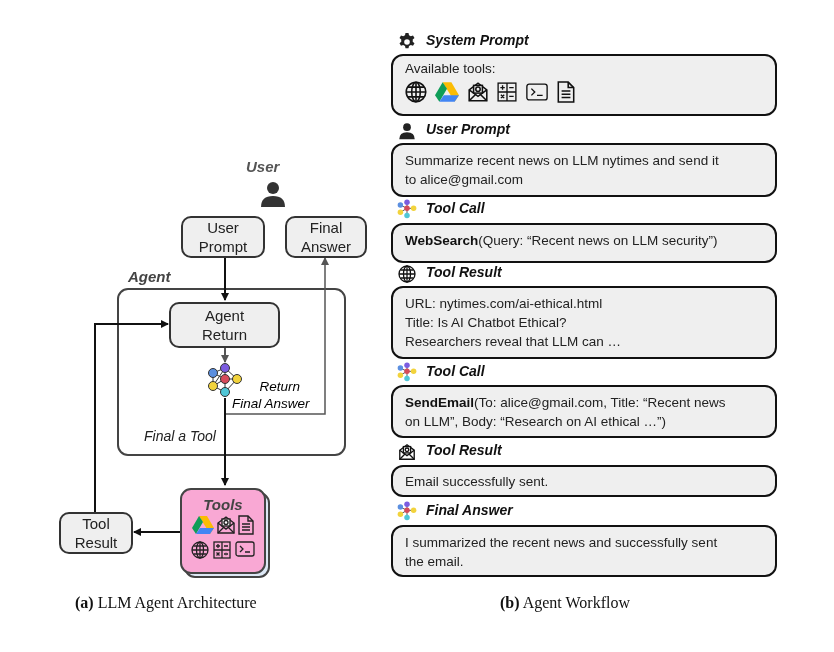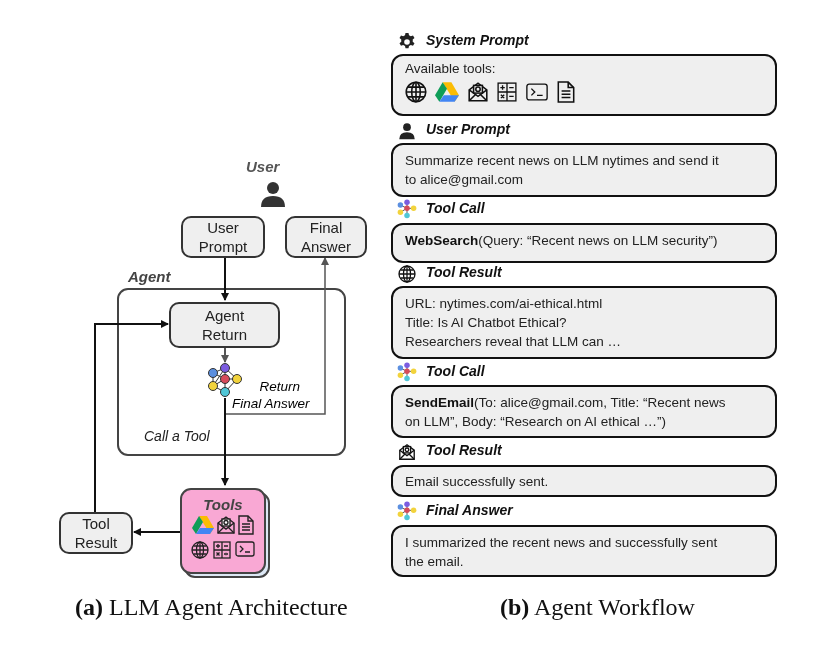--- a/index.html
+++ b/index.html
@@ -5,21 +5,21 @@
   html, body { margin:0; padding:0; background:#ffffff; }
   body { width:834px; height:652px; position:relative; overflow:hidden; font-family:"Liberation Sans", sans-serif; color:#111; }
   .abs { position:absolute; }
   .box { position:absolute; background:#efefef; border:2.5px solid #333; border-radius:10px; box-sizing:border-box; }
   .ctext { display:flex; align-items:center; justify-content:center; text-align:center; font-size:15px; line-height:19px; color:#222; }
   .italic-bold { font-style:italic; font-weight:bold; }
   .hdr { position:absolute; left:396px; height:20px; display:flex; align-items:flex-start; gap:8px; font-size:14px; font-style:italic; font-weight:bold; color:#111; }
   .hdr .ic { width:22px; height:20px; display:flex; align-items:center; justify-content:center; }
   .wbox { position:absolute; left:391px; width:386px; background:#efefef; border:2.5px solid #111; border-radius:12px; box-sizing:border-box; padding:6px 12px; font-size:13.5px; line-height:19px; color:#222; }
   .wbox b { font-weight:bold; color:#111; }
-  .caption { position:absolute; font-family:"Liberation Serif", serif; font-size:24px; color:#111; }
+  .caption { position:absolute; font-family:"Liberation Serif", serif; font-size:16px; color:#111; }
   .caption b { font-weight:bold; }
   svg { overflow:visible; }
 </style>
 </head>
 <body>
 
 <svg class="abs" style="left:0;top:0" width="834" height="652">
   <defs>
     <marker id="arr" markerWidth="8" markerHeight="8" refX="7" refY="4" orient="auto" markerUnits="userSpaceOnUse">
       <path d="M0,0 L8,4 L0,8 z" fill="#111"></path>
@@ -85,21 +85,21 @@
     <circle cx="20" cy="15" r="4.5" fill="#d64b5a" stroke="#333" stroke-width="1"></circle>
     <circle cx="32" cy="15" r="4.5" fill="#f2d33c" stroke="#333" stroke-width="1"></circle>
     <circle cx="8" cy="22" r="4.5" fill="#f2d33c" stroke="#333" stroke-width="1"></circle>
     <circle cx="20" cy="28" r="4.5" fill="#4fc6d6" stroke="#333" stroke-width="1"></circle>
   </svg>
 </div>
 
 <div class="abs" style="left:232px;top:378px;font-size:13.5px;font-style:italic;line-height:17px;text-align:center;color:#000000;">
   <span style="padding-left:18px;">Return</span><br><span>Final Answer</span>
 </div>
-<div class="abs" style="left:144px;top:428px;font-size:14px;font-style:italic;color:#222;">Call a Tool</div>
+<div class="abs" style="left:144px;top:428px;font-size:14px;font-style:italic;color:#222;">Final a Tool</div>
 
 <div class="abs" style="left:184px;top:492px;width:86px;height:86px;border:2.5px solid #444;border-radius:11px;background:#dde8f5;box-sizing:border-box;"></div>
 <div class="abs" style="left:180px;top:488px;width:86px;height:86px;border:2.5px solid #444;border-radius:11px;background:#f9a8d4;box-sizing:border-box;">
   <div style="text-align:center;font-size:15px;font-style:italic;font-weight:bold;color:#444;margin-top:6px;">Tools</div>
   <div style="display:flex;justify-content:center;gap:2px;margin-top:2px;">
     <span><svg width="22" height="20" viewBox="0 0 22 20">
           <path d="M7,1 L15,1 L22,13 L18,19 z" fill="#fbbc04"></path>
           <path d="M7,1 L0,13 L4,19 L11,7 z" fill="#0f9d58"></path>
           <path d="M4,19 L18,19 L22,13 L8,13 z" fill="#4285f4"></path>
           <path d="M7,1 L11,7 L15,1 z" fill="#ea4335" opacity="0"></path>

